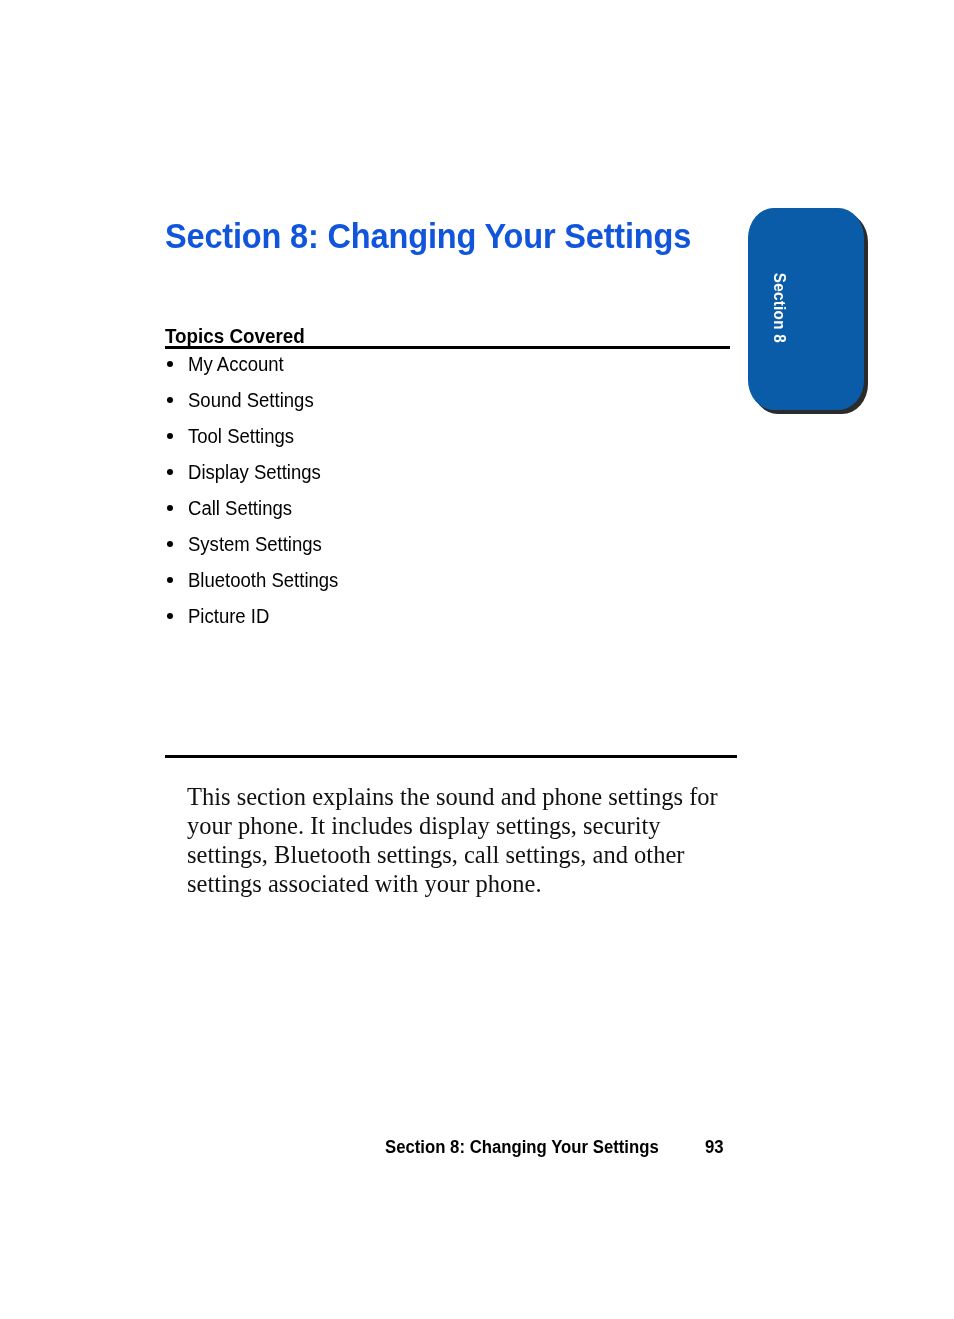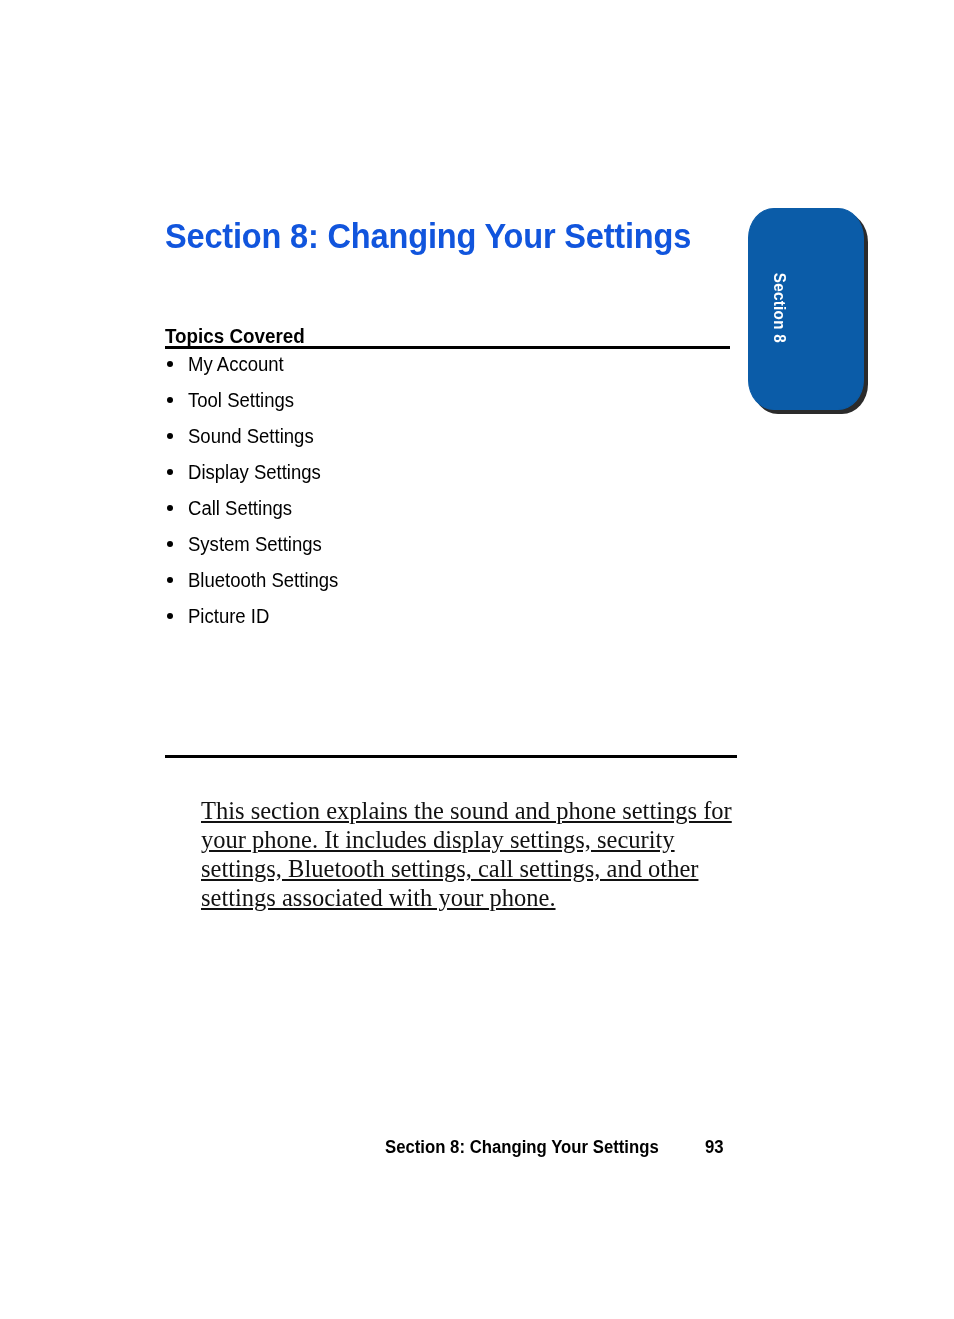--- a/index.html
+++ b/index.html
@@ -156,27 +156,26 @@
     transform: scaleX(0.95);
     transform-origin: left center;
   }
 
   
   .intro-paragraph {
     position: absolute;
     left: 187px;
     top: 782px;
     width: 556px;
-    margin: 14px;
+    margin: 0;
     color: #111111;
     font-family: "Liberation Serif", "DejaVu Serif", serif;
     font-size: 24.5px;
     line-height: 29px;
     text-align: left;
-    text-decoration: underline;
   }
 
   
   .footer {
     position: absolute;
     left: 385px;
     top: 1134px;
     width: 360px;
     height: 26px;
     color: #000000;
@@ -219,25 +218,25 @@
 
   <div class="rule-top"></div>
 
   <ul class="topic-list">
     <li class="topic-item">
       <span class="bullet"></span>
       <span class="tlabel">My Account</span>
     </li>
     <li class="topic-item">
       <span class="bullet"></span>
+      <span class="tlabel">Sound Settings</span>
+    </li>
+    <li class="topic-item">
+      <span class="bullet"></span>
       <span class="tlabel">Tool Settings</span>
-    </li>
-    <li class="topic-item">
-      <span class="bullet"></span>
-      <span class="tlabel">Sound Settings</span>
     </li>
     <li class="topic-item">
       <span class="bullet"></span>
       <span class="tlabel">Display Settings</span>
     </li>
     <li class="topic-item">
       <span class="bullet"></span>
       <span class="tlabel">Call Settings</span>
     </li>
     <li class="topic-item">

